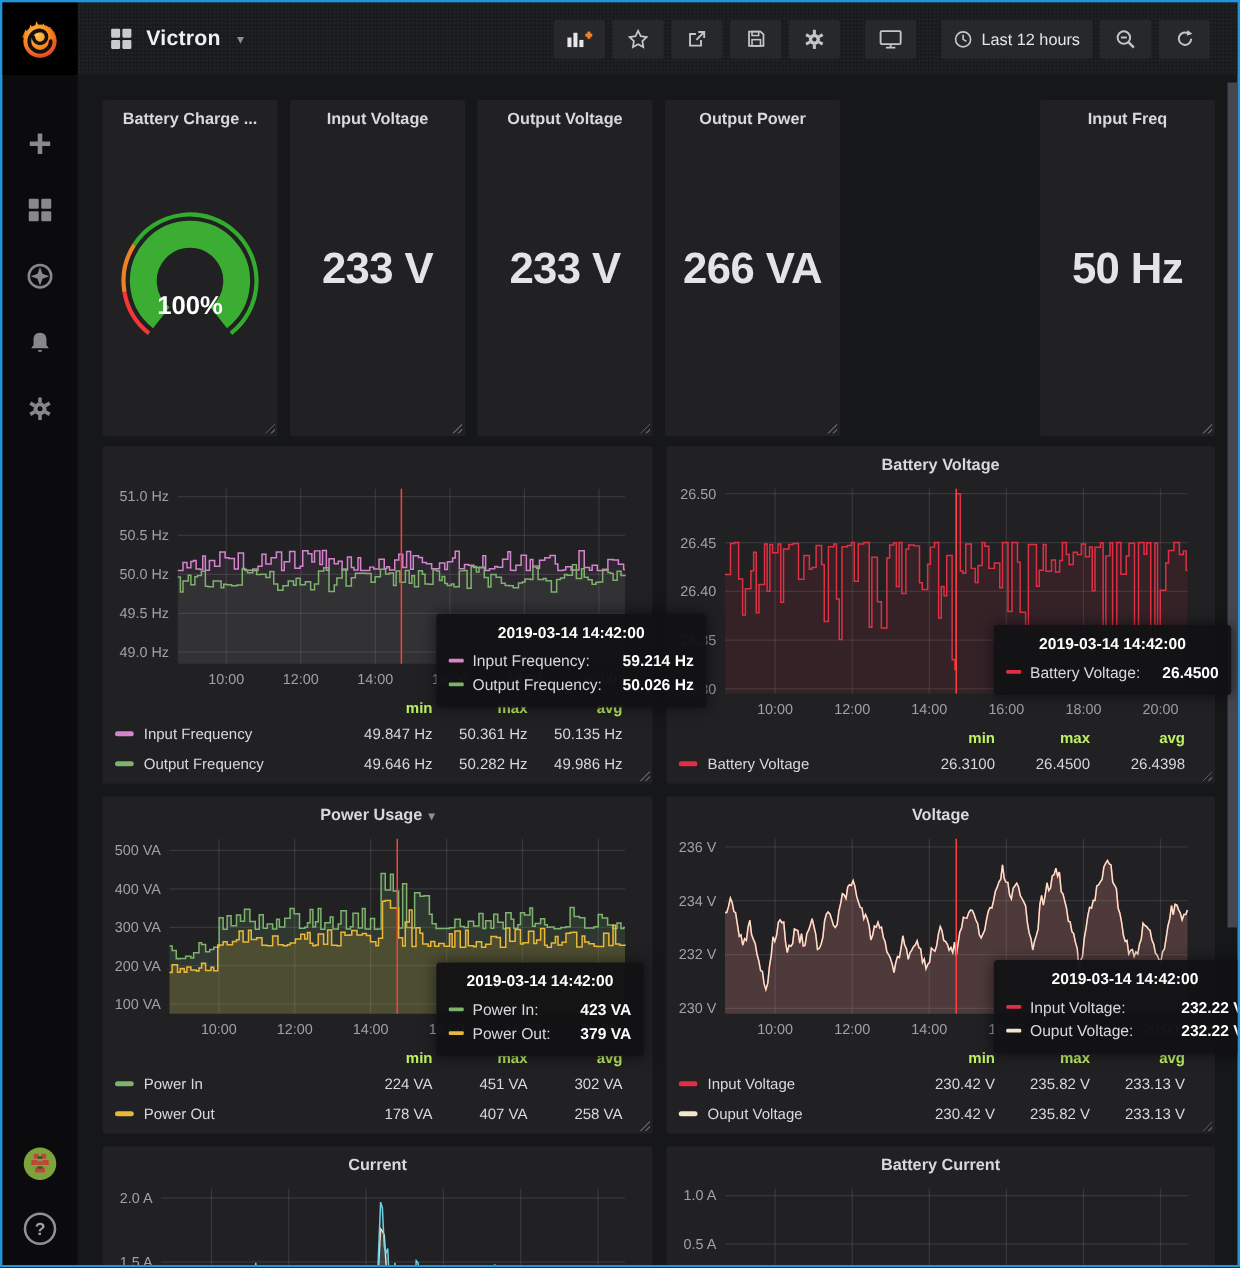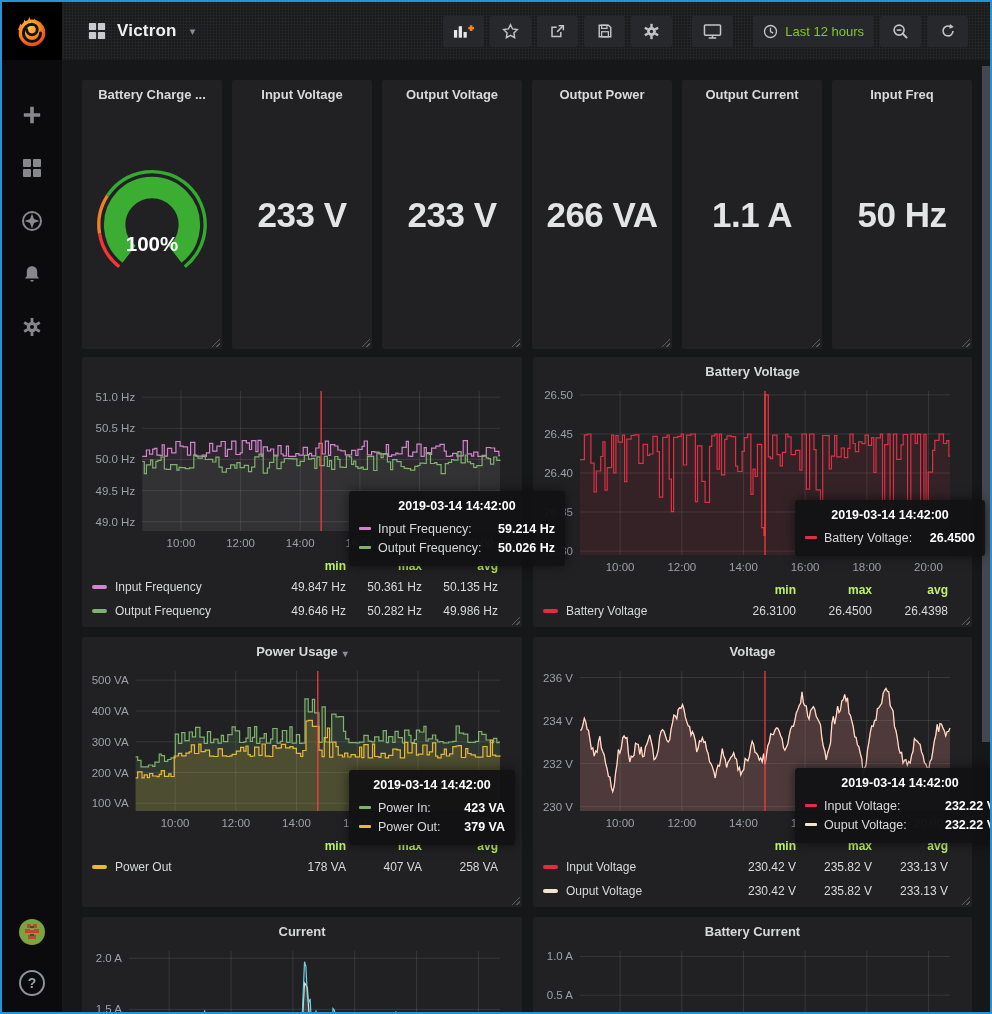--- a/index.html
+++ b/index.html
@@ -12,21 +12,21 @@
   .side-bottom{margin-top:auto;display:flex;flex-direction:column;align-items:center;gap:20px;padding-bottom:16px;}
   .help-circle{width:22px;height:22px;border:2px solid #8e9196;border-radius:50%;color:#9ea1a6;font-size:14px;font-weight:bold;display:flex;align-items:center;justify-content:center;cursor:pointer;}
   
   .navbar{position:absolute;left:60px;top:0;right:0;height:58px;background:#191a1c;background-image:radial-gradient(rgba(255,255,255,0.045) 1px,transparent 1.2px);background-size:3px 3px;display:flex;align-items:center;padding:0 22px 0 26px;box-sizing:border-box;z-index:25;}
   .nav-left{display:flex;align-items:center;gap:11px;cursor:pointer;}
   .nav-title{color:#eef0f2;font-size:17px;font-weight:bold;letter-spacing:.2px;}
   .nav-caret{color:#8b8e94;font-size:11px;margin-left:2px;}
   .nav-right{margin-left:auto;display:flex;align-items:center;gap:6px;}
   .tbtn{height:31px;min-width:41px;padding:0 10px;background:#26282c;border-radius:2px;display:flex;align-items:center;justify-content:center;gap:7px;color:#c3c5c8;cursor:pointer;box-sizing:border-box;}
   .tbtn.gap-l{margin-left:14px;}
-  .tbtn .lbl{font-size:13px;color:#84cc16;white-space:nowrap;}
+  .tbtn .lbl{font-size:13px;color:#e5e5e5;white-space:nowrap;}
   
   .panel{position:absolute;background:#212124;border-radius:2px;box-sizing:border-box;}
   .panel::after{content:'';position:absolute;right:2px;bottom:2px;width:9px;height:9px;clip-path:polygon(100% 0,100% 100%,0 100%);background:repeating-linear-gradient(-45deg,transparent 0 2px,#5a5a5c 2px 3px);cursor:nwse-resize;}
   .ptitle{position:absolute;top:7px;left:0;right:0;display:flex;align-items:flex-end;justify-content:center;gap:5px;color:#d8d9da;font-size:13px;font-weight:bold;cursor:pointer;z-index:3;}
   .tcaret{color:#8b8e94;font-size:10px;}
   
   .p-s0{left:80px;top:78px;width:140px;height:269px;}
   .p-s1{left:230px;top:78px;width:140px;height:269px;}
   .p-s2{left:380px;top:78px;width:140px;height:269px;}
   .p-s3{left:530px;top:78px;width:140px;height:269px;}
@@ -267,26 +267,20 @@
         <span>Output Voltage</span>
       </div>
     <div class="stat-value">233 V</div>
   </section>
   <section class="panel p-s3">
     <div class="ptitle">
         <span>Output Power</span>
       </div>
     <div class="stat-value">266 VA</div>
   </section>
-  <section class="panel p-s4">
-    <div class="ptitle">
-        <span>Output Current</span>
-      </div>
-    <div class="stat-value">1.1 A</div>
-  </section>
   <section class="panel p-s5">
     <div class="ptitle">
         <span>Input Freq</span>
       </div>
     <div class="stat-value">50 Hz</div>
   </section>
 
   <section class="panel graph-panel p-g0">
     <svg class="chart" width="440" height="270">
         <line x1="60.199999999999996" x2="418" y1="164.7" y2="164.7" stroke="rgba(255,255,255,0.1)" stroke-width="1"></line>
@@ -431,20 +425,29 @@
       </svg>
     <div class="legend" style="top: 200px;">
         <div class="lheader">
           <div class="cols">
             <span class="lh">min</span>
             <span class="lh">max</span>
             <span class="lh">avg</span>
           </div>
         </div>
         <div class="lrow">
+          <span class="lswatch" style="background: rgb(126, 178, 109);"></span>
+          <span class="lname">Power In</span>
+          <div class="cols">
+            <span class="lv">224 VA</span>
+            <span class="lv">451 VA</span>
+            <span class="lv">302 VA</span>
+          </div>
+        </div>
+        <div class="lrow">
           <span class="lswatch" style="background: rgb(234, 184, 57);"></span>
           <span class="lname">Power Out</span>
           <div class="cols">
             <span class="lv">178 VA</span>
             <span class="lv">407 VA</span>
             <span class="lv">258 VA</span>
           </div>
         </div>
       </div>
   </section>

